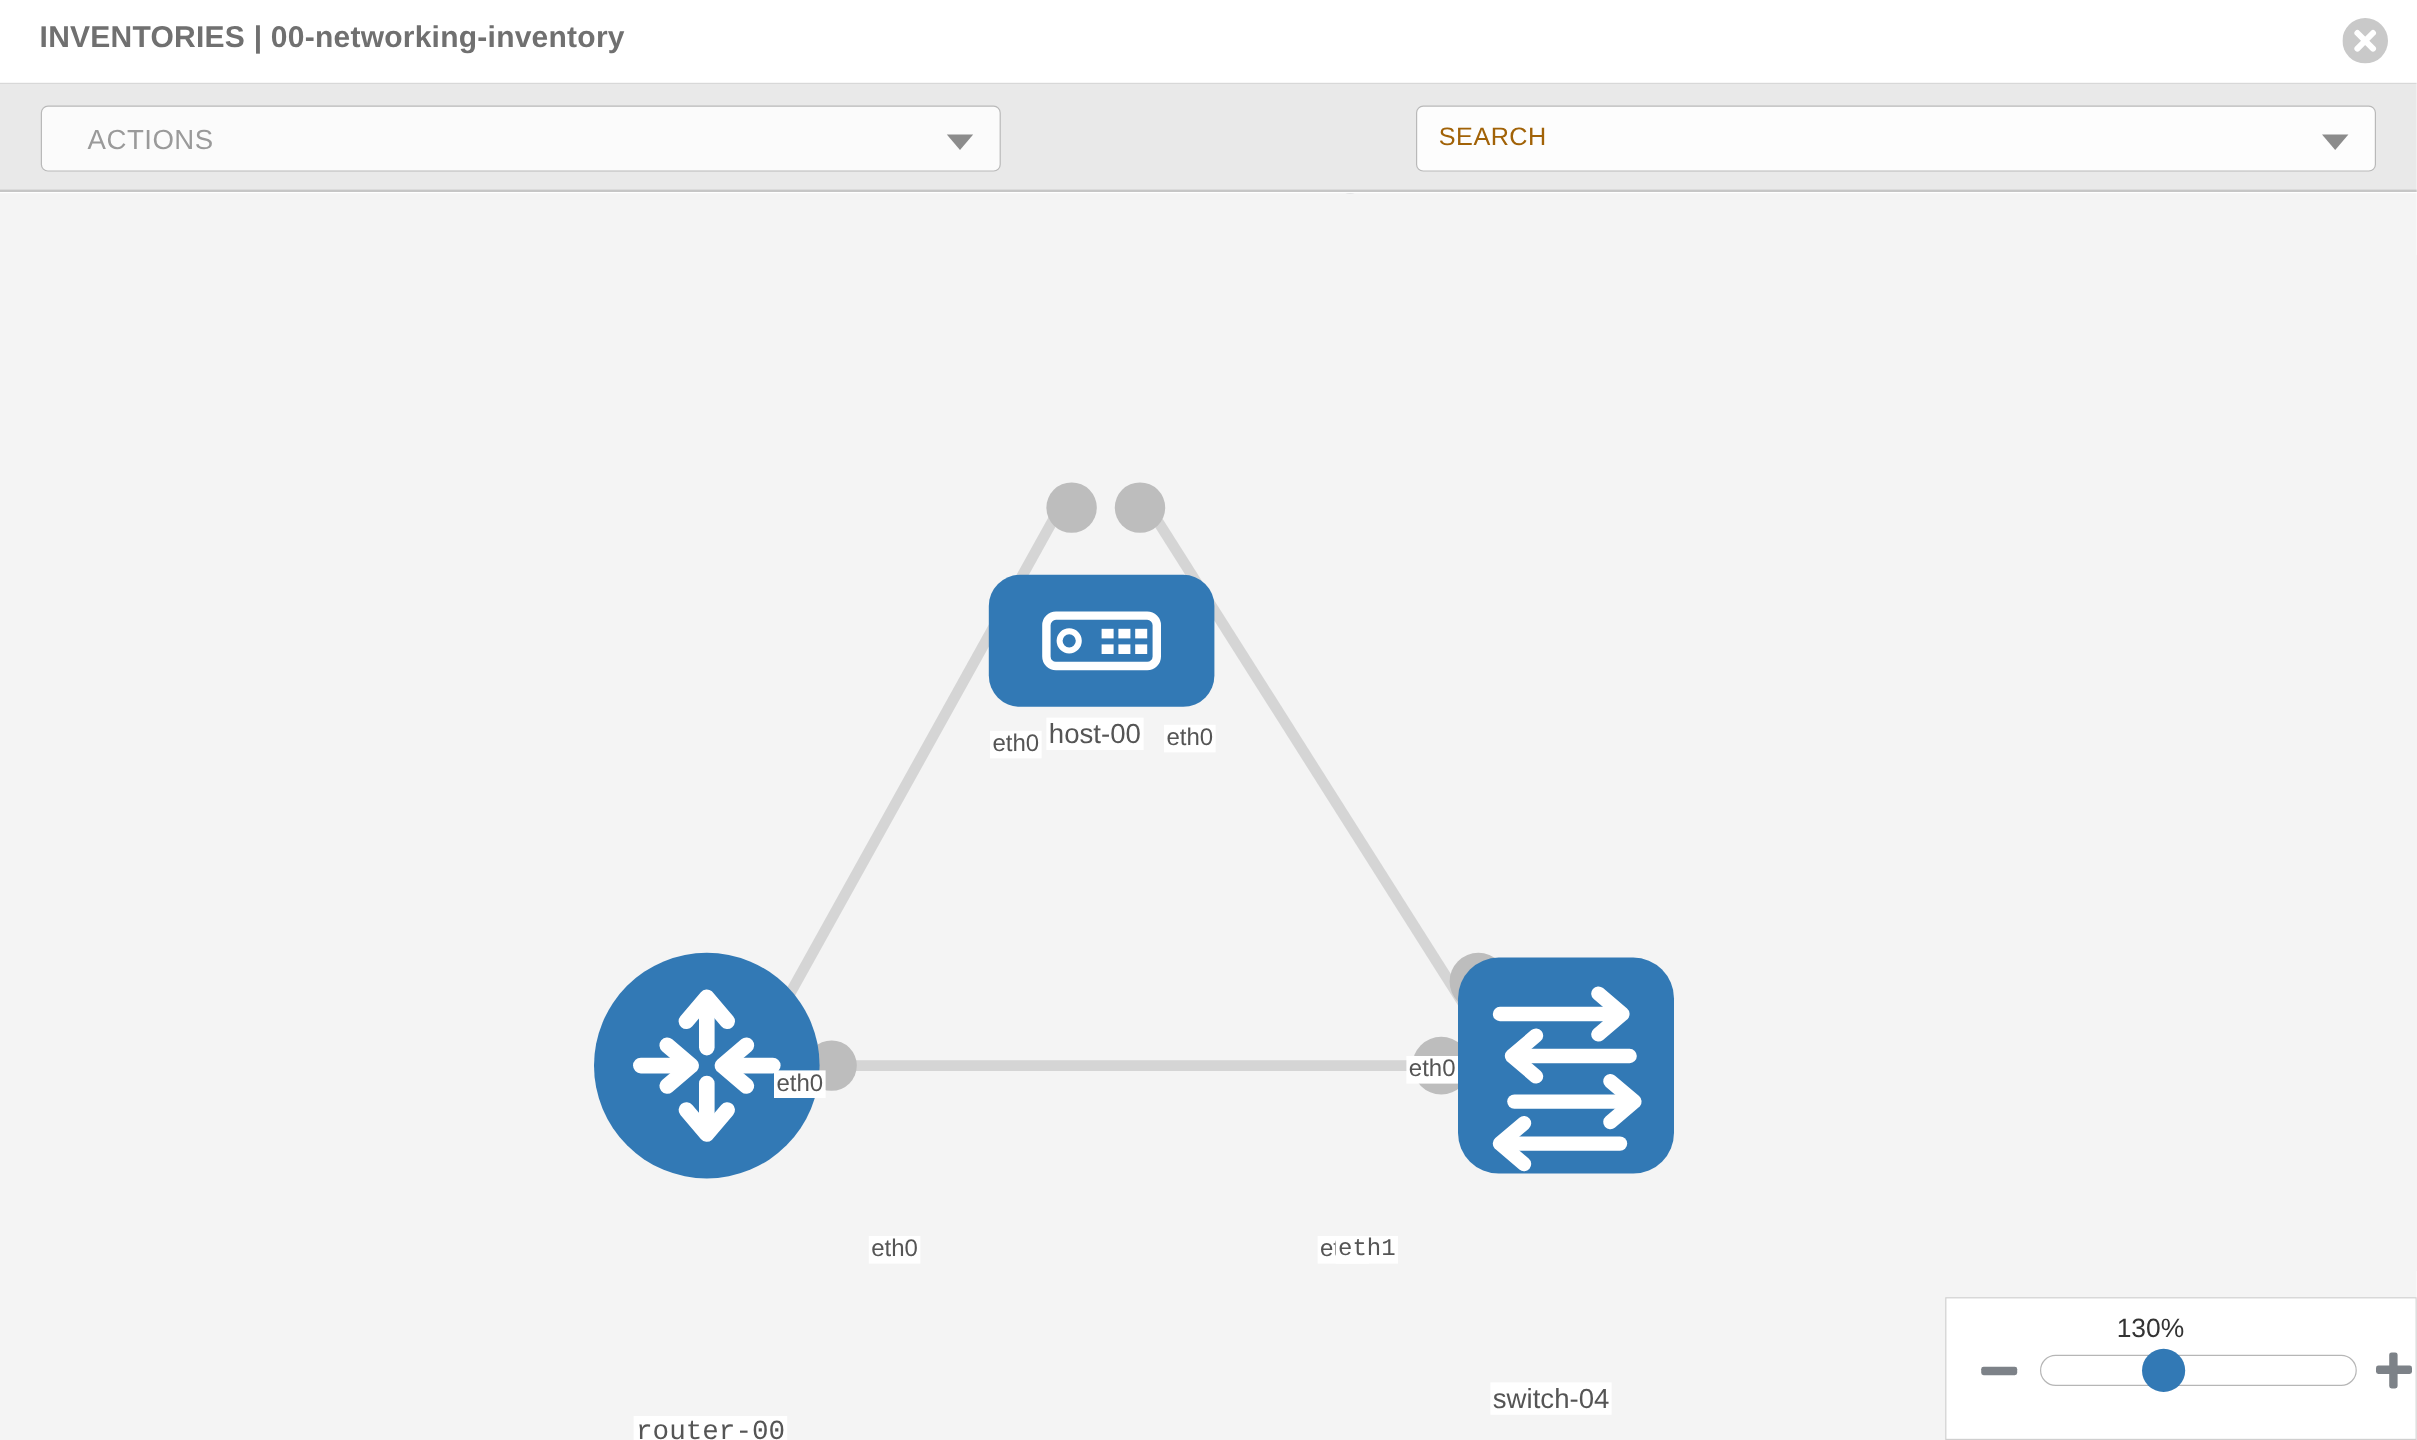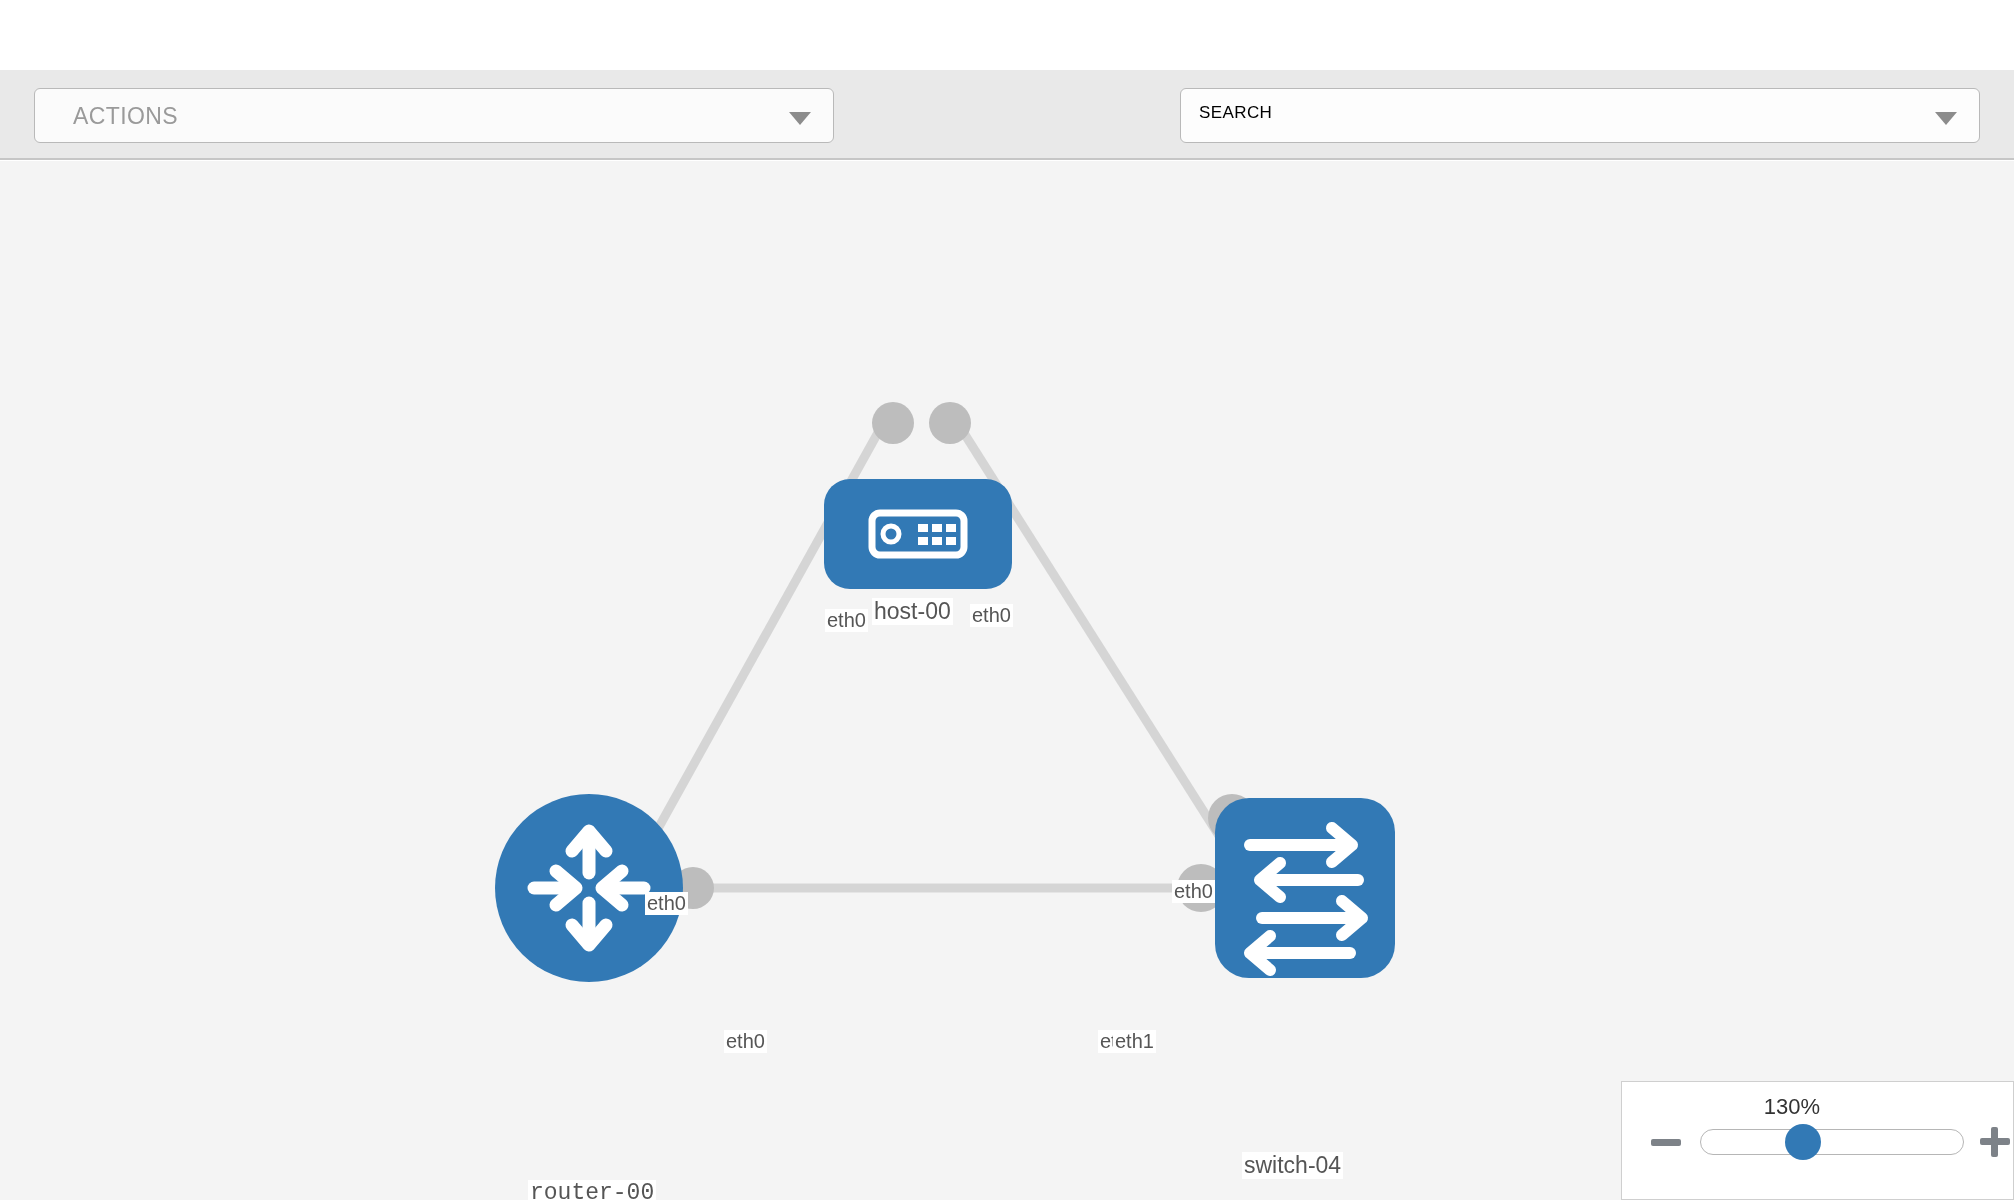--- a/index.html
+++ b/index.html
@@ -71,21 +71,21 @@
   .search-box {
     position: absolute; left: 1180px; top: 18px;
     width: 800px; height: 55px;
     background: #fdfdfd;
     border: 1px solid #b9b9b9;
     border-radius: 6px;
     cursor: text;
   }
   .search-label {
     position: absolute; left: 18px; top: 14px;
-    font-size: 17px; color: #000000;
+    font-size: 21px; color: #a16207;
     letter-spacing: 0.4px;
     text-align: right;
   }
 
   
   .canvas {
     position: absolute; left: 0; top: 161px;
     width: 2014px; height: 1039px;
     background: #f4f4f4;
     overflow: hidden;
@@ -155,20 +155,29 @@
     content: ""; position: absolute; background: #7d8288; border-radius: 2px;
   }
   .zoom-plus:before { left: 0; top: 11px; width: 30px; height: 7px; }
   .zoom-plus:after { left: 11px; top: 0; width: 7px; height: 30px; }
 </style>
 </head>
 <body>
 
 <div id="app">
 
+  <div class="header">
+    <div class="header-title">INVENTORIES | 00-networking-inventory</div>
+    <div class="close-btn">
+      <svg width="38" height="38" viewBox="0 0 38 38">
+        <circle cx="19" cy="19" r="19" fill="#c9c9c9"></circle>
+        <path d="M12.5 12.5 L25.5 25.5 M25.5 12.5 L12.5 25.5" stroke="#ffffff" stroke-width="5" stroke-linecap="round"></path>
+      </svg>
+    </div>
+  </div>
 
   <div class="toolbar">
 
     <div class="actions-select">
       <span class="actions-label">ACTIONS</span>
       <span class="caret"></span>
     </div>
 
     <div class="tool-icon tool-wrench">
       <svg width="44" height="44" viewBox="0 0 44 44">
@@ -280,21 +289,21 @@
     <div class="edge-label" style="left:970px; top:443px;">eth0</div>
 
     <div class="edge-label" style="left:645px; top:731px;">eth0</div>
 
     <div class="edge-label" style="left:1172px; top:719px;">eth0</div>
 
     <div class="edge-label" style="left:724px; top:869px;">eth0</div>
 
     <div class="edge-label" style="left:1098px; top:869px;">eth0</div>
 
-    <div class="edge-label" style="left:1113px; top:869px;">eth1</div>
+    <div class="edge-label" style="left:1113px; top:869px;font-family:Liberation Mono, monospace;">eth1</div>
 
     <div class="node-label" style="left:528px; top:1019px;font-family:Liberation Mono, monospace;">router-00</div>
 
     <div class="node-label" style="left:1242px; top:991px;">switch-04</div>
   </div>
 
   <div class="zoom-panel">
     <div class="zoom-level">130%</div>
     <div class="zoom-minus"></div>
     <div class="zoom-track"></div>

